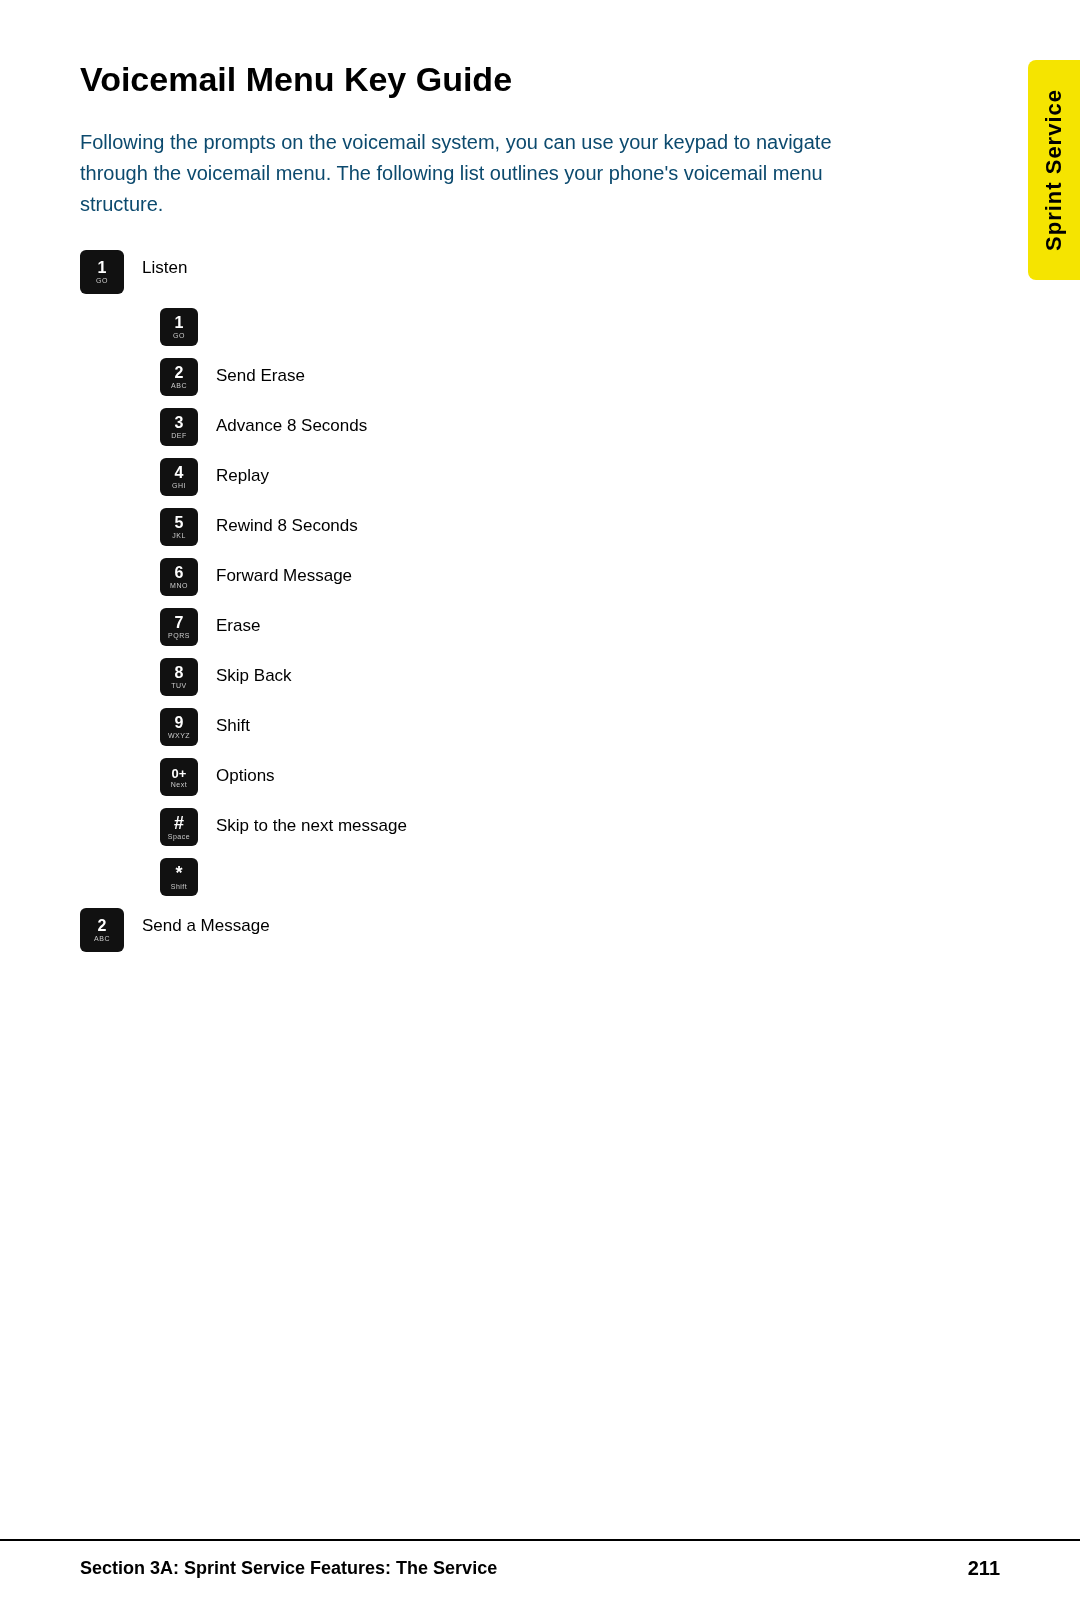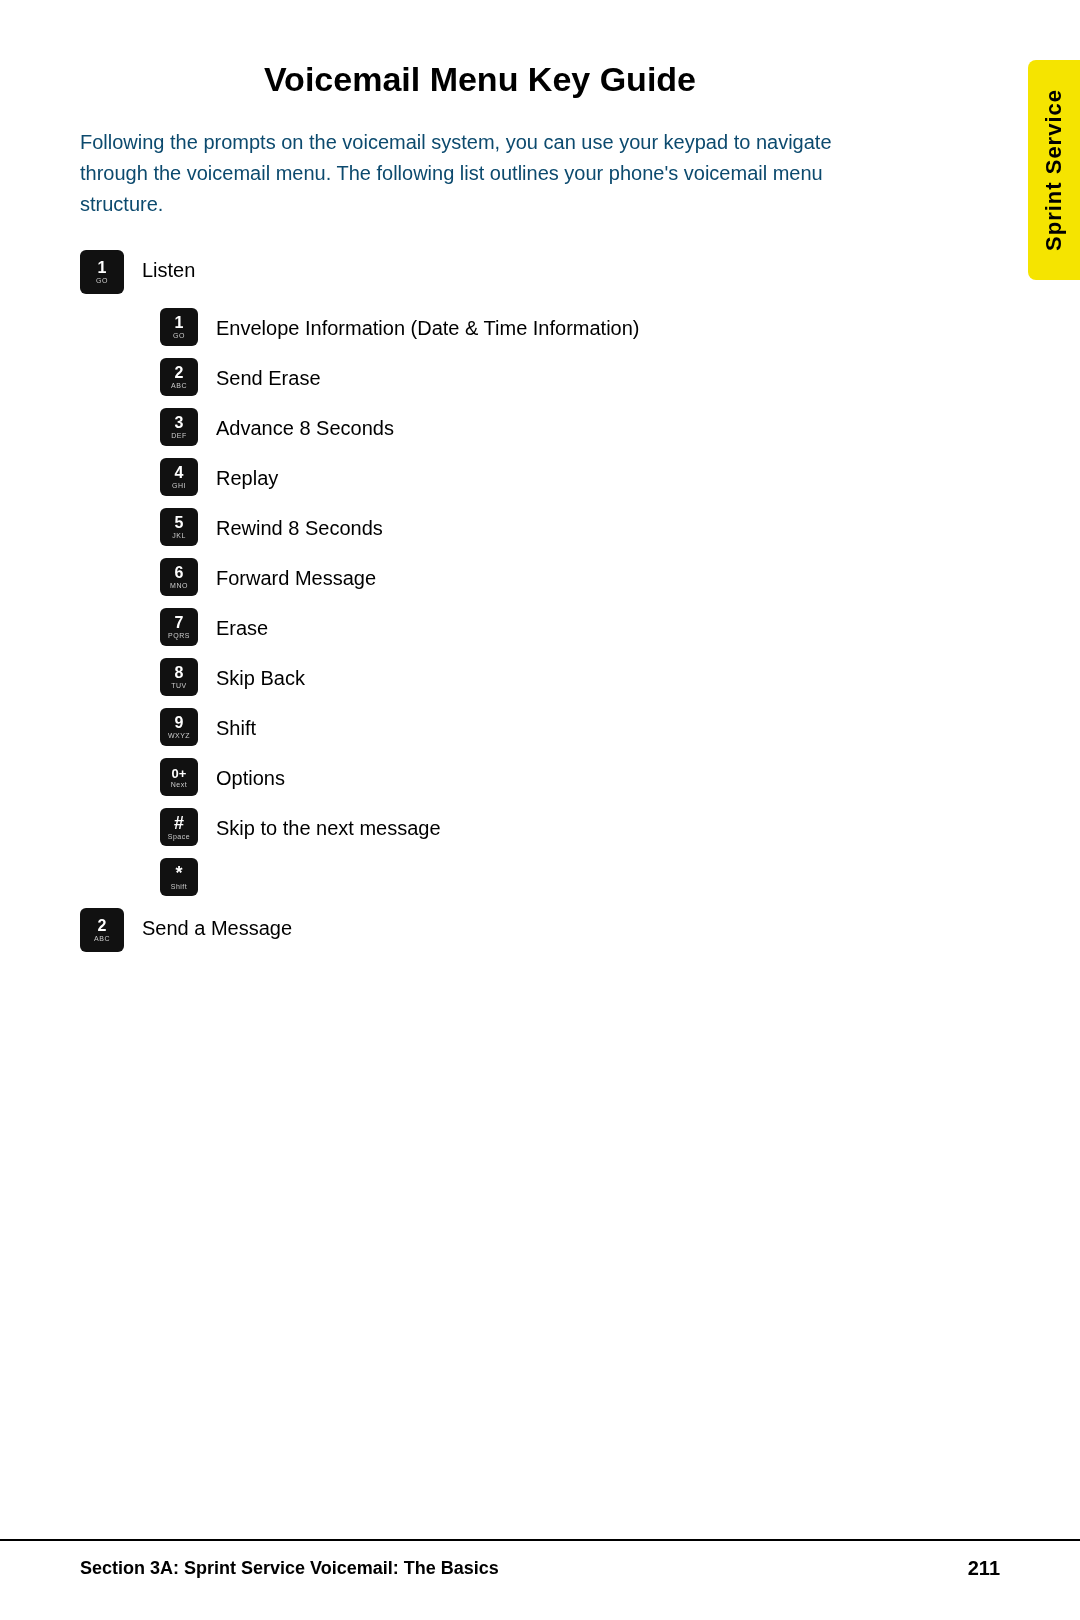--- a/index.html
+++ b/index.html
@@ -50,21 +50,20 @@
       padding: 60px 100px 80px 80px;
       max-width: 980px;
     }
 
     .page-title {
       font-size: 34px;
       font-weight: 900;
       color: #000;
       margin-bottom: 28px;
       font-family: Arial, sans-serif;
-      text-align: center;
     }
 
     .intro-text {
       font-size: 20px;
       line-height: 1.55;
       color: #0c4a6e;
       margin-bottom: 30px;
       max-width: 760px;
     }
 
@@ -128,21 +127,21 @@
     }
 
     .key-special {
       font-size: 18px;
       font-weight: bold;
       color: #fff;
       line-height: 1;
     }
 
     .item-label {
-      font-size: 20px;
+      font-size: 17px;
       color: #000;
       line-height: 1.4;
       padding-top: 6px;
     }
 
     
     .footer {
       position: absolute;
       bottom: 40px;
       left: 0;
@@ -190,21 +189,20 @@
           <span class="key-letters">GO</span>
         </div>
         <span class="item-label">Listen</span>
       </div>
 
       <div class="menu-item-sub">
         <div class="key-badge">
           <span class="key-num">1</span>
           <span class="key-letters">GO</span>
         </div>
-        <span class="item-label">Envelope Information (Date &amp; Time Information)</span>
       </div>
 
       <div class="menu-item-sub">
         <div class="key-badge">
           <span class="key-num">2</span>
           <span class="key-letters">ABC</span>
         </div>
         <span class="item-label">Send Erase</span>
       </div>
 
@@ -292,17 +290,17 @@
           <span class="key-num">2</span>
           <span class="key-letters">ABC</span>
         </div>
         <span class="item-label">Send a Message</span>
       </div>
 
     </div>
   </div>
 
   <div class="footer">
-    <span class="footer-left">Section 3A: Sprint Service Voicemail: The Basics</span>
+    <span class="footer-left">Section 3A: Sprint Service Features: The Service</span>
     <span class="footer-right">211</span>
   </div>
 
 </div>
 
 </body></html>

